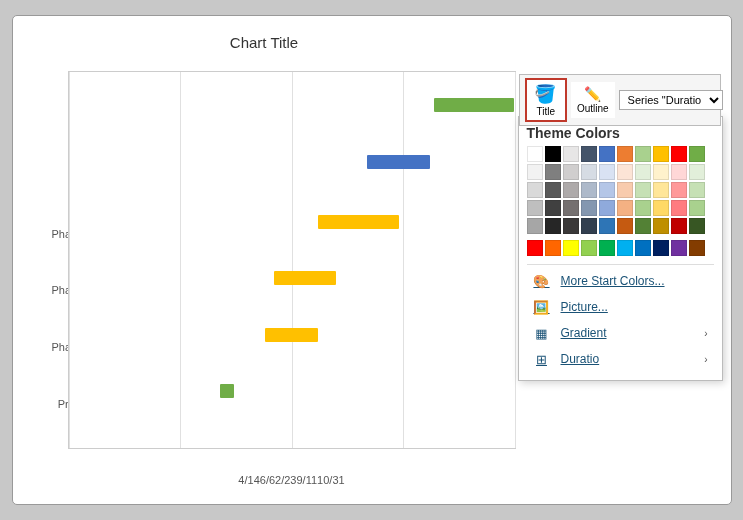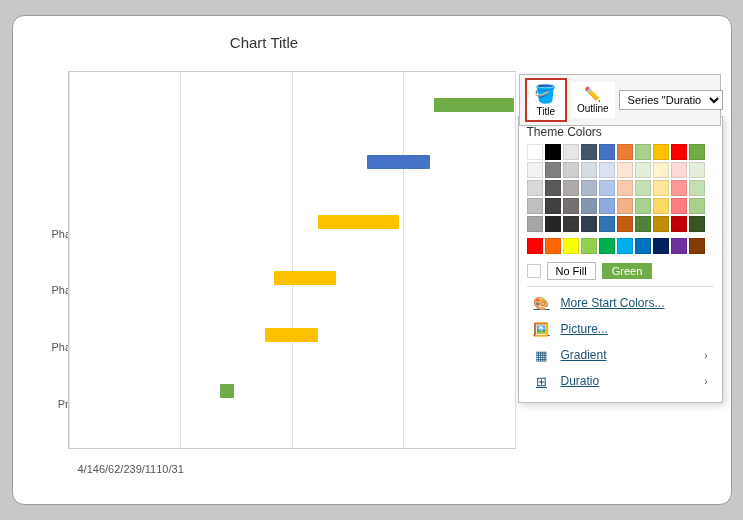--- a/index.html
+++ b/index.html
@@ -10,21 +10,21 @@
       display: flex;
       align-items: center;
       justify-content: center;
       font-family: 'Segoe UI', Arial, sans-serif;
     }
     .window {
       width: 720px;
       height: 490px;
       background: #fff;
       border: 1.5px solid #999;
-      border-radius: 12px;
+      border-radius: 5px;
       position: relative;
       overflow: hidden;
     }
     
     .chart-area {
       position: absolute;
       left: 55px;
       top: 55px;
       right: 215px;
       bottom: 55px;
@@ -52,25 +52,25 @@
       position: absolute;
       right: 8px;
       font-size: 11px;
       color: #555;
       text-align: right;
       transform: translateY(-50%);
     }
     
     .x-labels {
       position: absolute;
-      bottom: 29px;
+      bottom: 18px;
       left: 55px;
       right: 215px;
       display: flex;
-      justify-content: flex-start;
+      justify-content: center;
       padding: 0 10px;
       margin-top: 28px;
     }
     .x-label {
       font-size: 11px;
       color: #555;
     }
     
     .legend {
       position: absolute;
@@ -139,22 +139,22 @@
       top: 100px;
       right: 8px;
       width: 205px;
       background: #fff;
       border: 1px solid #bbb;
       box-shadow: 2px 2px 8px rgba(0,0,0,0.18);
       padding: 8px;
       z-index: 10;
     }
     .panel-section-title {
-      font-size: 12px;
-      font-weight: normal;
+      font-size: 14px;
+      font-weight: bold;
       color: #333;
       margin-bottom: 5px;
     }
     .color-grid {
       display: grid;
       grid-template-columns: repeat(10, 16px);
       gap: 2px;
       margin-bottom: 6px;
     }
     .color-cell {
@@ -347,29 +347,20 @@
         <div class="color-cell" style="background-color: rgb(255, 255, 0);"></div>
         <div class="color-cell" style="background-color: rgb(146, 208, 80);"></div>
         <div class="color-cell" style="background-color: rgb(0, 176, 80);"></div>
         <div class="color-cell" style="background-color: rgb(0, 176, 240);"></div>
         <div class="color-cell" style="background-color: rgb(0, 112, 192);"></div>
         <div class="color-cell" style="background-color: rgb(0, 32, 96);"></div>
         <div class="color-cell" style="background-color: rgb(112, 48, 160);"></div>
         <div class="color-cell" style="background-color: rgb(131, 60, 0);"></div>
       </div>
 
-    <div class="nofill-row">
-      <span class="no-fill-check"></span>
-      <button class="nofill-btn">
-        <span>No Fill</span>
-      </button>
-      <button class="green-badge">
-        <span>Green</span>
-      </button>
-    </div>
 
     <hr class="divider-line">
 
     <div class="menu-item">
       <span class="menu-icon">🎨</span>
       <span>More Start Colors...</span>
     </div>
     <div class="menu-item">
       <span class="menu-icon">🖼️</span>
       <span>Picture...</span>

